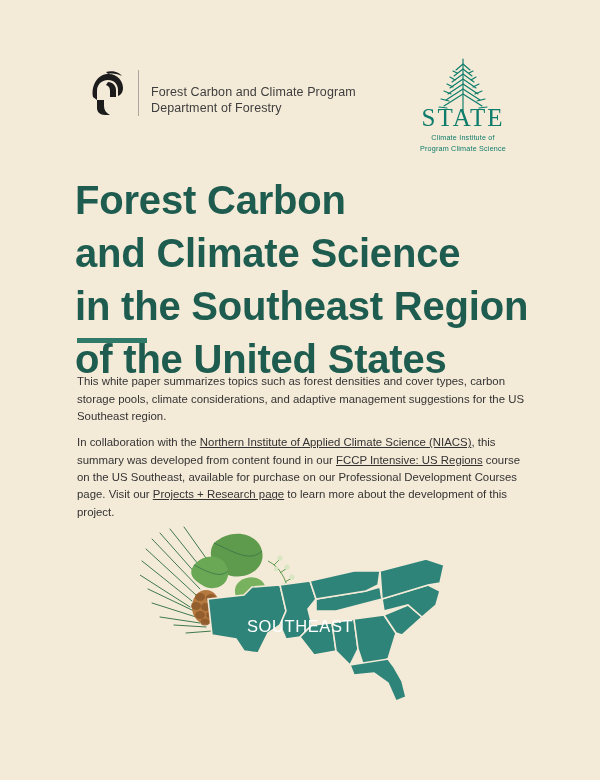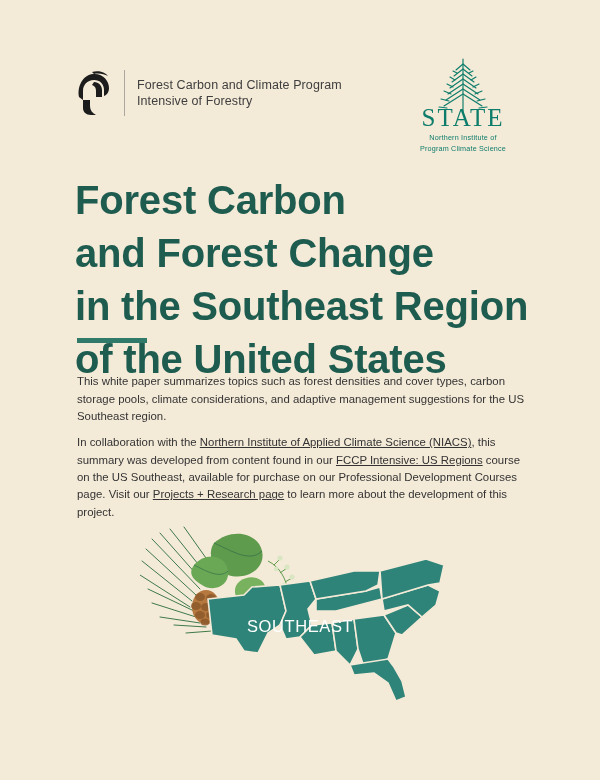--- a/index.html
+++ b/index.html
@@ -25,24 +25,24 @@
   
   .header {
     position: absolute;
     top: 62px;
     left: 72px;
     right: 60px;
     height: 72px;
   }
   .msu-lockup {
     position: absolute;
-    left: 0;
+    left: 14px;
     top: 8px;
     display: flex;
-    align-items: center;
+    align-items: flex-end;
   }
   .spartan-helmet {
     width: 40px;
     height: 46px;
     margin-right: 12px;
     flex: 0 0 auto;
   }
   .msu-rule {
     width: 1px;
     background: #6f6f6f;
@@ -165,21 +165,21 @@
     <div class="msu-lockup">
       <svg class="spartan-helmet" viewBox="0 0 40 46">
         <path d="M7 27 C5 16 11 5 21 4 C31 3 37 11 37 18 C37 22 35 25 32 26 L32 20 C32 14 28 10 22 10 C15 10 11 15 11 21 L11 30 Z" fill="#1c1c1c"></path>
         <path d="M11 30 L11 38 C11 42 14 45 19 45 L24 45 C20 43 18 40 18 36 L18 30 Z" fill="#1c1c1c"></path>
         <path d="M22 12 C27 12 30 16 30 20 L30 27 L24 27 L24 21 C24 18 23 16 20 15 Z" fill="#1c1c1c"></path>
         <path d="M20 2 C26 0 33 2 36 6 C32 4 27 3 22 4 Z" fill="#1c1c1c"></path>
       </svg>
       <div class="msu-rule"></div>
       <div class="msu-text">
         <div class="l1">Forest Carbon and Climate Program</div>
-        <div class="l2">Intensive of Forestry</div>
+        <div class="l2">Department of Forestry</div>
       </div>
     </div>
 
     <div class="niacs-lockup">
       <svg class="niacs-tree" width="74" height="60" viewBox="0 0 74 60">
         <g fill="none" stroke="#0d7c6a" stroke-width="1.15" stroke-linecap="round">
           <path d="M37 3 L37 57"></path>
           <path d="M37 8 L30 14 M37 8 L44 14"></path>
           <path d="M37 13 L28 20 M37 13 L46 20"></path>
           <path d="M37 18 L26 26 M37 18 L48 26"></path>
@@ -189,28 +189,28 @@
           <path d="M37 38 L18 50 M37 38 L56 50"></path>
           <path d="M31 17 L27 15 M43 17 L47 15"></path>
           <path d="M29 24 L24 21 M45 24 L50 21"></path>
           <path d="M27 31 L21 28 M47 31 L53 28"></path>
           <path d="M25 38 L18 35 M49 38 L56 35"></path>
           <path d="M23 45 L15 43 M51 45 L59 43"></path>
           <path d="M21 52 L13 51 M53 52 L61 51"></path>
         </g>
       </svg>
       <div class="niacs-word">STATE</div>
-      <div class="niacs-sub">Northern Institute of</div>
+      <div class="niacs-sub">Climate Institute of</div>
       <div class="niacs-sub">Program Climate Science</div>
     </div>
   </div>
 
   <h1 class="title">
     <span class="line">Forest Carbon</span>
-    <span class="line">and Forest Change</span>
+    <span class="line">and Climate Science</span>
     <span class="line">in the Southeast Region</span>
     <span class="line">of the United States</span>
   </h1>
 
   <div class="accent-bar"></div>
 
   <p class="para para-1">This white paper summarizes topics such as forest densities and cover types, carbon storage pools, climate considerations, and adaptive management suggestions for the US Southeast region.</p>
 
   <p class="para para-2">
     <span>In collaboration with the </span><a href="#" class="link">Northern Institute of Applied Climate Science (NIACS)</a><span>, this summary was developed from content found in our </span><a href="#" class="link">FCCP Intensive: US Regions</a><span> course on the US Southeast, available for purchase on our Professional Development Courses page. Visit our </span><a href="#" class="link">Projects + Research page</a><span> to learn more about the development of this project.</span>

